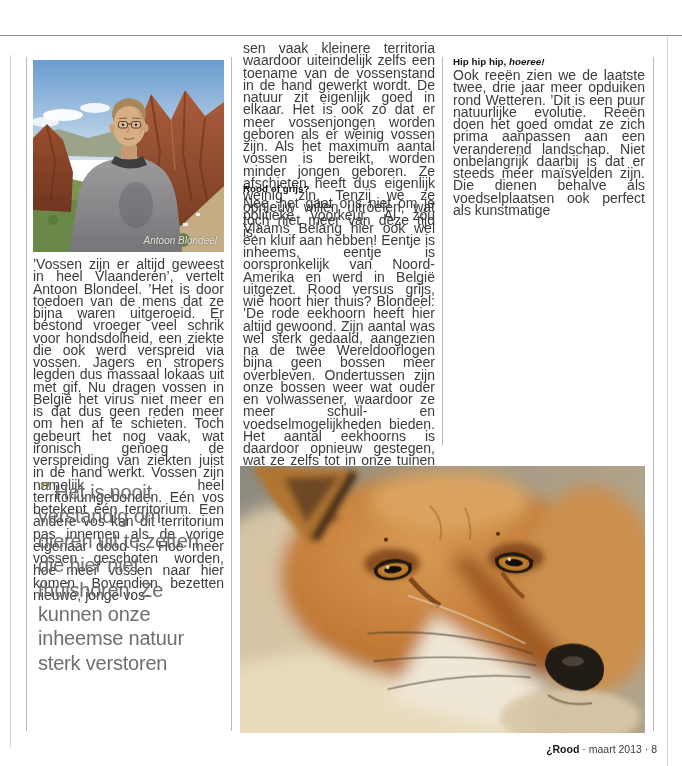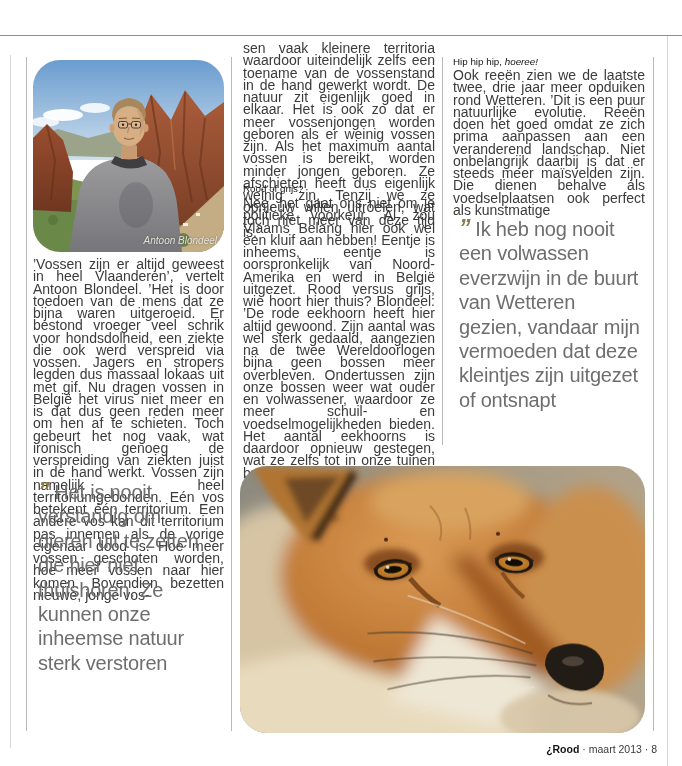--- a/index.html
+++ b/index.html
@@ -4,27 +4,27 @@
 <style>
   html,body{margin:0;padding:0;background:#fff;}
   .page{position:relative;width:682px;height:766px;background:#ffffff;
         font-family:"Liberation Sans",sans-serif;overflow:hidden;}
   .hrule{position:absolute;height:1px;background:#8f8f8f;}
   .vrule{position:absolute;width:1px;background:#b9b9b9;}
   .vedge{position:absolute;width:1px;background:#d6d6d6;}
   .col{position:absolute;top:0;height:766px;}
   .body{position:absolute;margin:0;font-size:14px;line-height:12.25px;
         text-align:justify;color:#3b3b3b;hyphens:auto;-webkit-hyphens:auto;}
-  .head{position:absolute;margin:0;font-size:9.8px;font-weight:normal;color:#141414;}
+  .head{position:absolute;margin:0;font-size:9.8px;font-weight:bold;color:#141414;}
   .head em{font-style:italic;}
   .pullquote{position:absolute;font-size:20px;line-height:24.4px;color:#6e6e6e;
              letter-spacing:-0.2px;}
   .qmark{color:#8b7b4a;font-weight:bold;font-style:italic;font-size:23px;
          line-height:0;margin-right:5px;}
-  figure{margin:0;padding:0;border-radius:27px;}
+  figure{margin:0;padding:0;}
   .photo{position:absolute;overflow:hidden;}
   .photo svg{display:block;}
   .photo-caption{position:absolute;right:7px;bottom:6px;font-style:italic;
         font-size:10px;color:rgba(238,236,226,0.92);
         text-shadow:0 0 2px rgba(40,40,40,0.55);}
   .footer{position:absolute;top:743px;right:25px;font-size:10.5px;color:#3a3a3a;}
   .footer .mag{font-weight:bold;color:#141414;}
 </style>
 </head>
 <body>
@@ -115,23 +115,20 @@
     <p class="body" style="top:42px;left:0;width:192px;">sen vaak kleinere territoria waardoor uiteindelijk zelfs een toename van de vossenstand in de hand gewerkt wordt. De natuur zit eigenlijk goed in elkaar. Het is ook zo dat er meer vossenjongen worden geboren als er weinig vossen zijn. Als het maximum aantal vossen is bereikt, worden minder jongen geboren. Ze afschieten heeft dus eigenlijk weinig zin. Tenzij we ze opnieuw willen uitroeien, wat toch niet meer van deze tijd is.’</p>
     <h3 class="head" style="top:183px;left:0;width:192px;">Rood of grijs?</h3>
     <p class="body" style="top:197px;left:0;width:192px;">Nee, het gaat ons niet om je politieke voorkeur. Al zou Vlaams Belang hier ook wel een kluif aan hebben! Eentje is inheems, eentje is oorspronkelijk van Noord-Amerika en werd in België uitgezet. Rood versus grijs, wie hoort hier thuis? Blondeel: ’De rode eekhoorn heeft hier altijd gewoond. Zijn aantal was wel sterk gedaald, aangezien na de twee Wereldoorlogen bijna geen bossen meer overbleven. Ondertussen zijn onze bossen weer wat ouder en volwassener, waardoor ze meer schuil- en voedselmogelijkheden bieden. Het aantal eekhoorns is daardoor opnieuw gestegen, wat ze zelfs tot in onze tuinen brengt. Ze krijgen echter hier en daar concurrentie van de uitheemse, grijze eekhoorn. Deze twee soorten eten hetzelfde voedsel, wonen in dezelfde boomholten en zijn dus rechtstreekse concurrenten. Het is nooit verstandig om dieren uit te zetten die hier niet thuishoren. Ze kunnen onze inheemse natuur sterk verstoren.’</p>
   </section>
 
   <section class="col" style="left:453px;width:192px;">
     <h3 class="head" style="top:56px;left:0;width:192px;">
       <span>Hip hip hip, </span><em>hoeree!</em>
     </h3>
     <p class="body" style="top:69px;left:0;width:192px;">Ook reeën zien we de laatste twee, drie jaar meer opduiken rond Wetteren. ’Dit is een puur natuurlijke evolutie. Reeën doen het goed omdat ze zich prima aanpassen aan een veranderend landschap. Niet onbelangrijk daarbij is dat er steeds meer maïsvelden zijn. Die dienen behalve als voedselplaatsen ook perfect als kunstmatige</p>
-    <div class="pullquote" style="top:217px;left:6px;width:182px;">
-      <span class="qmark">”</span><span>Ik heb nog nooit een volwassen everzwijn in de buurt van Wetteren gezien, vandaar mijn vermoeden dat deze kleintjes zijn uitgezet of ontsnapt</span>
-    </div>
   </section>
 
   <figure class="photo" style="top:466px;left:240px;width:405px;height:267px;">
     <svg width="405" height="267" viewBox="0 0 405 268" preserveAspectRatio="none">
       <defs>
         <linearGradient id="bgG" x1="0" y1="0" x2="1" y2="0.25">
           <stop offset="0" stop-color="#8c897f"></stop>
             <stop offset="0.55" stop-color="#a59a85"></stop>
             <stop offset="1" stop-color="#b2a48b"></stop>
         </linearGradient>

